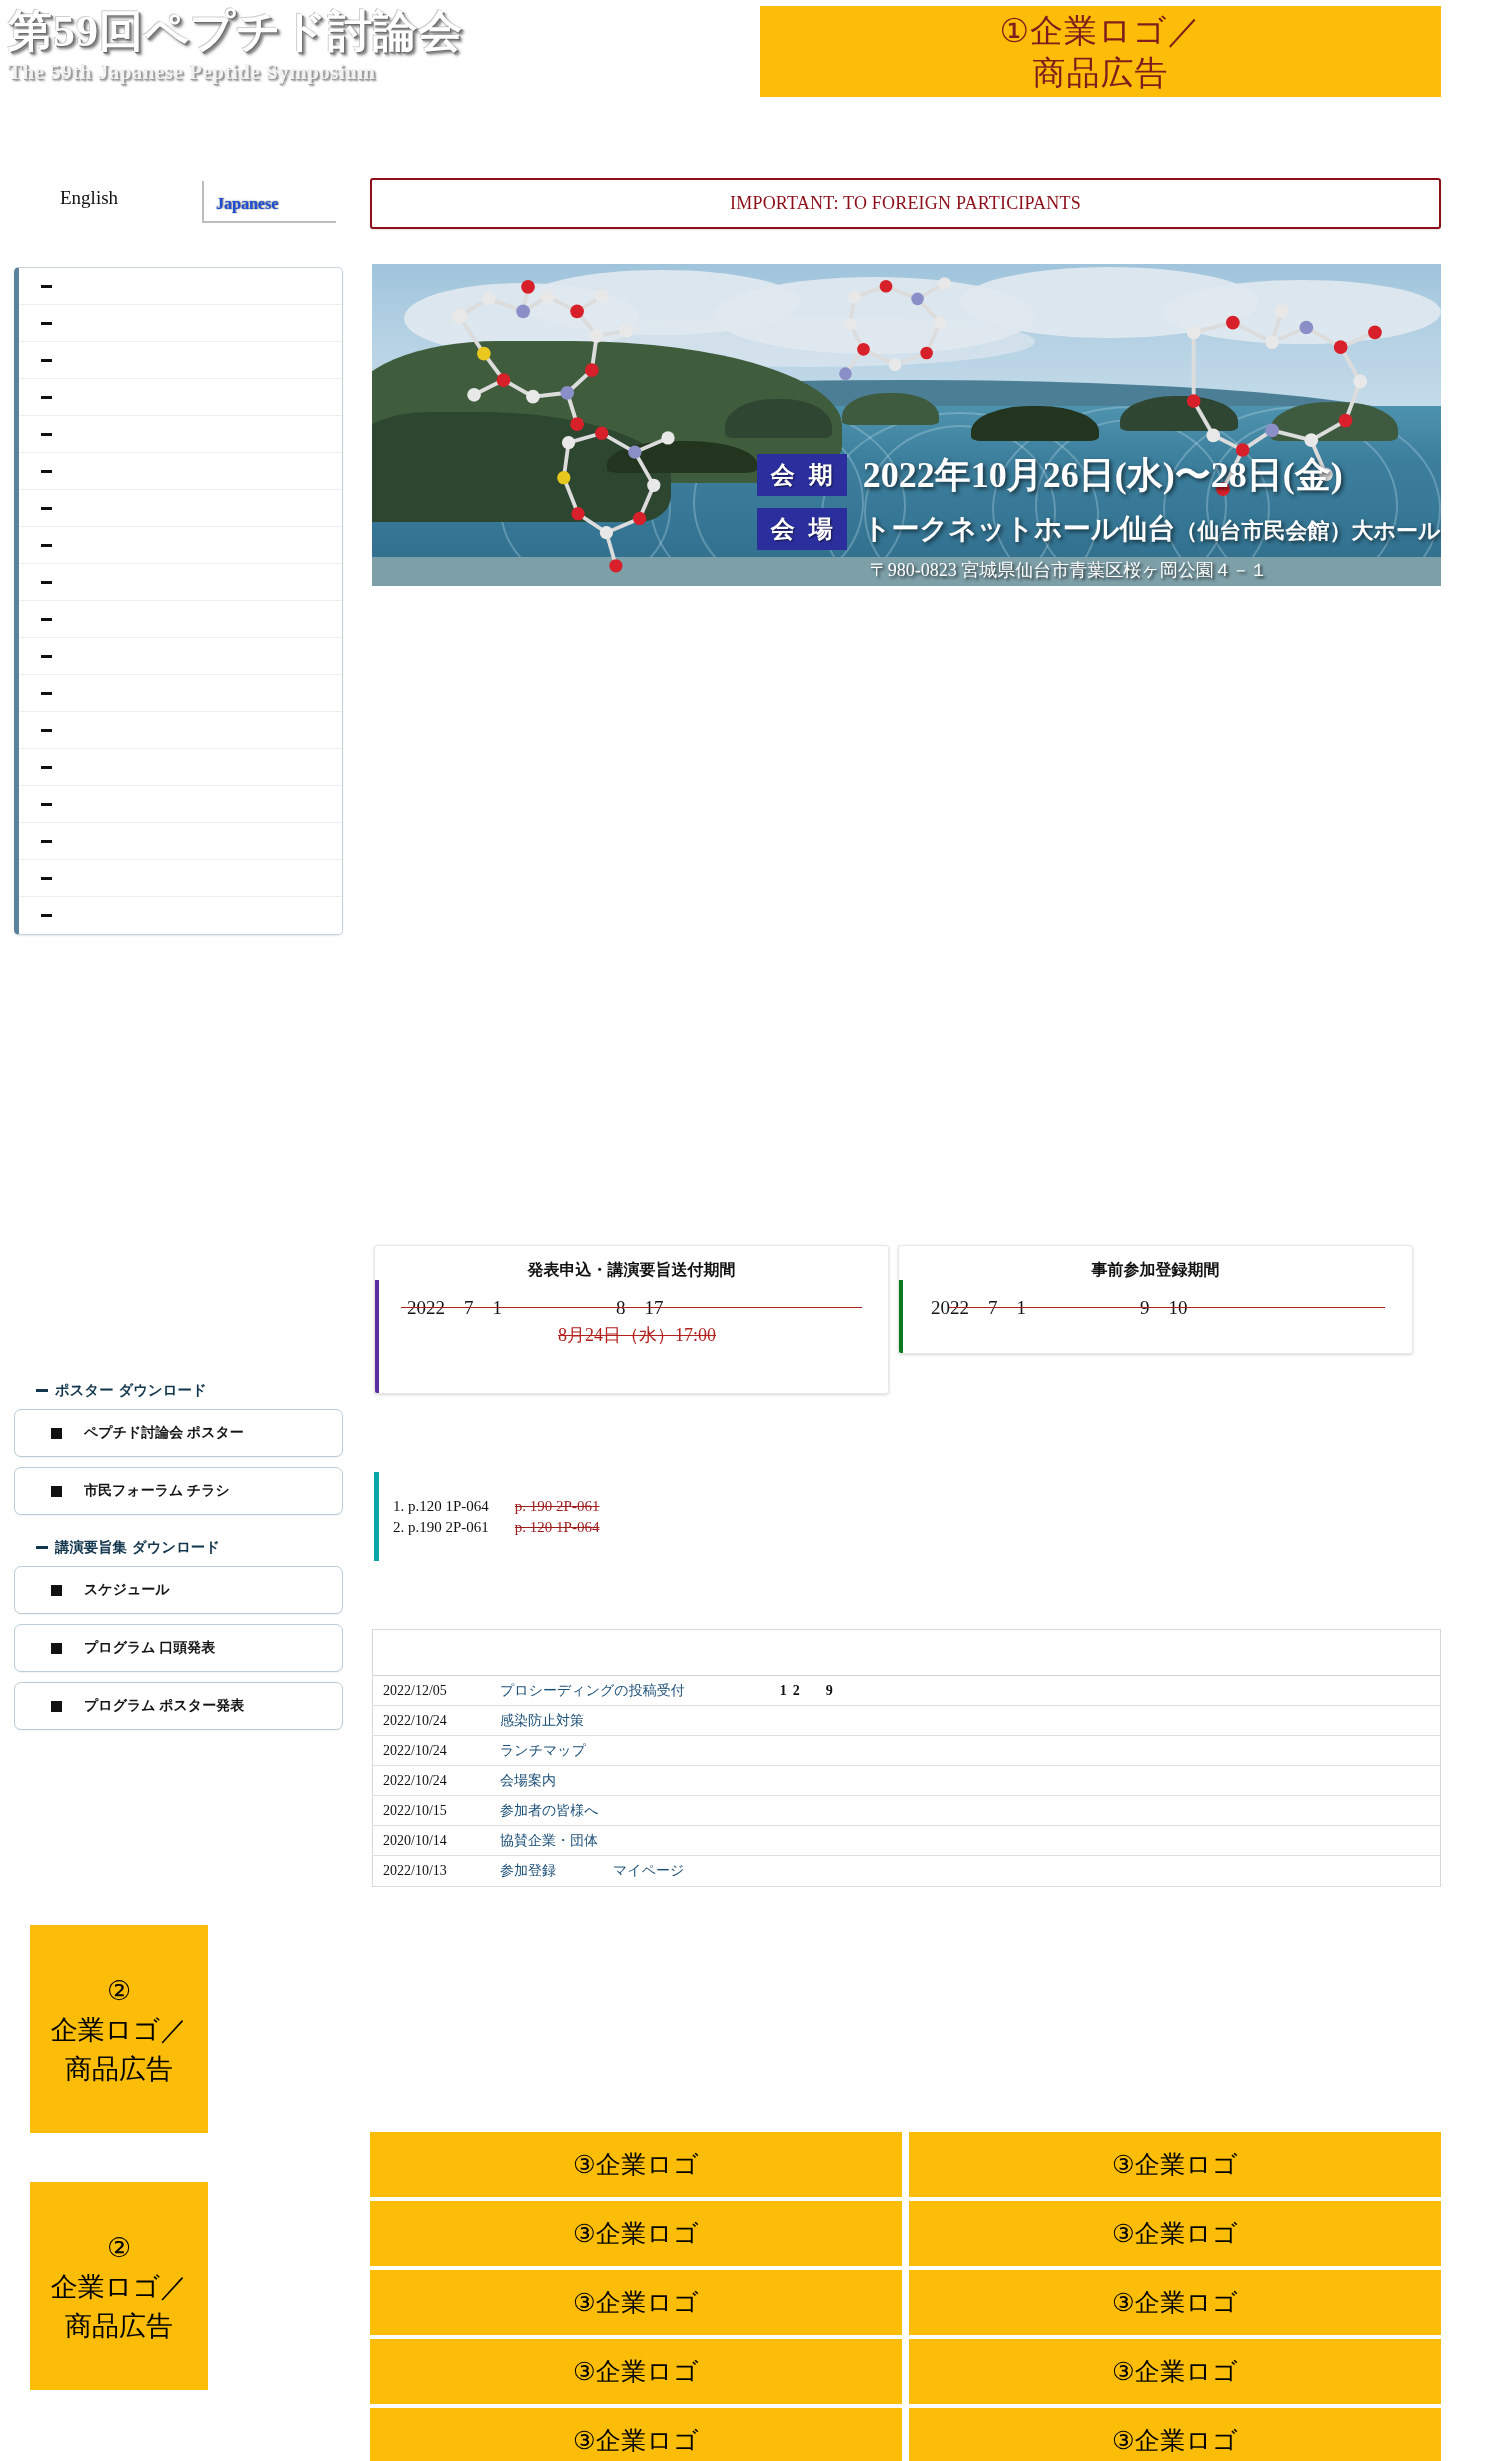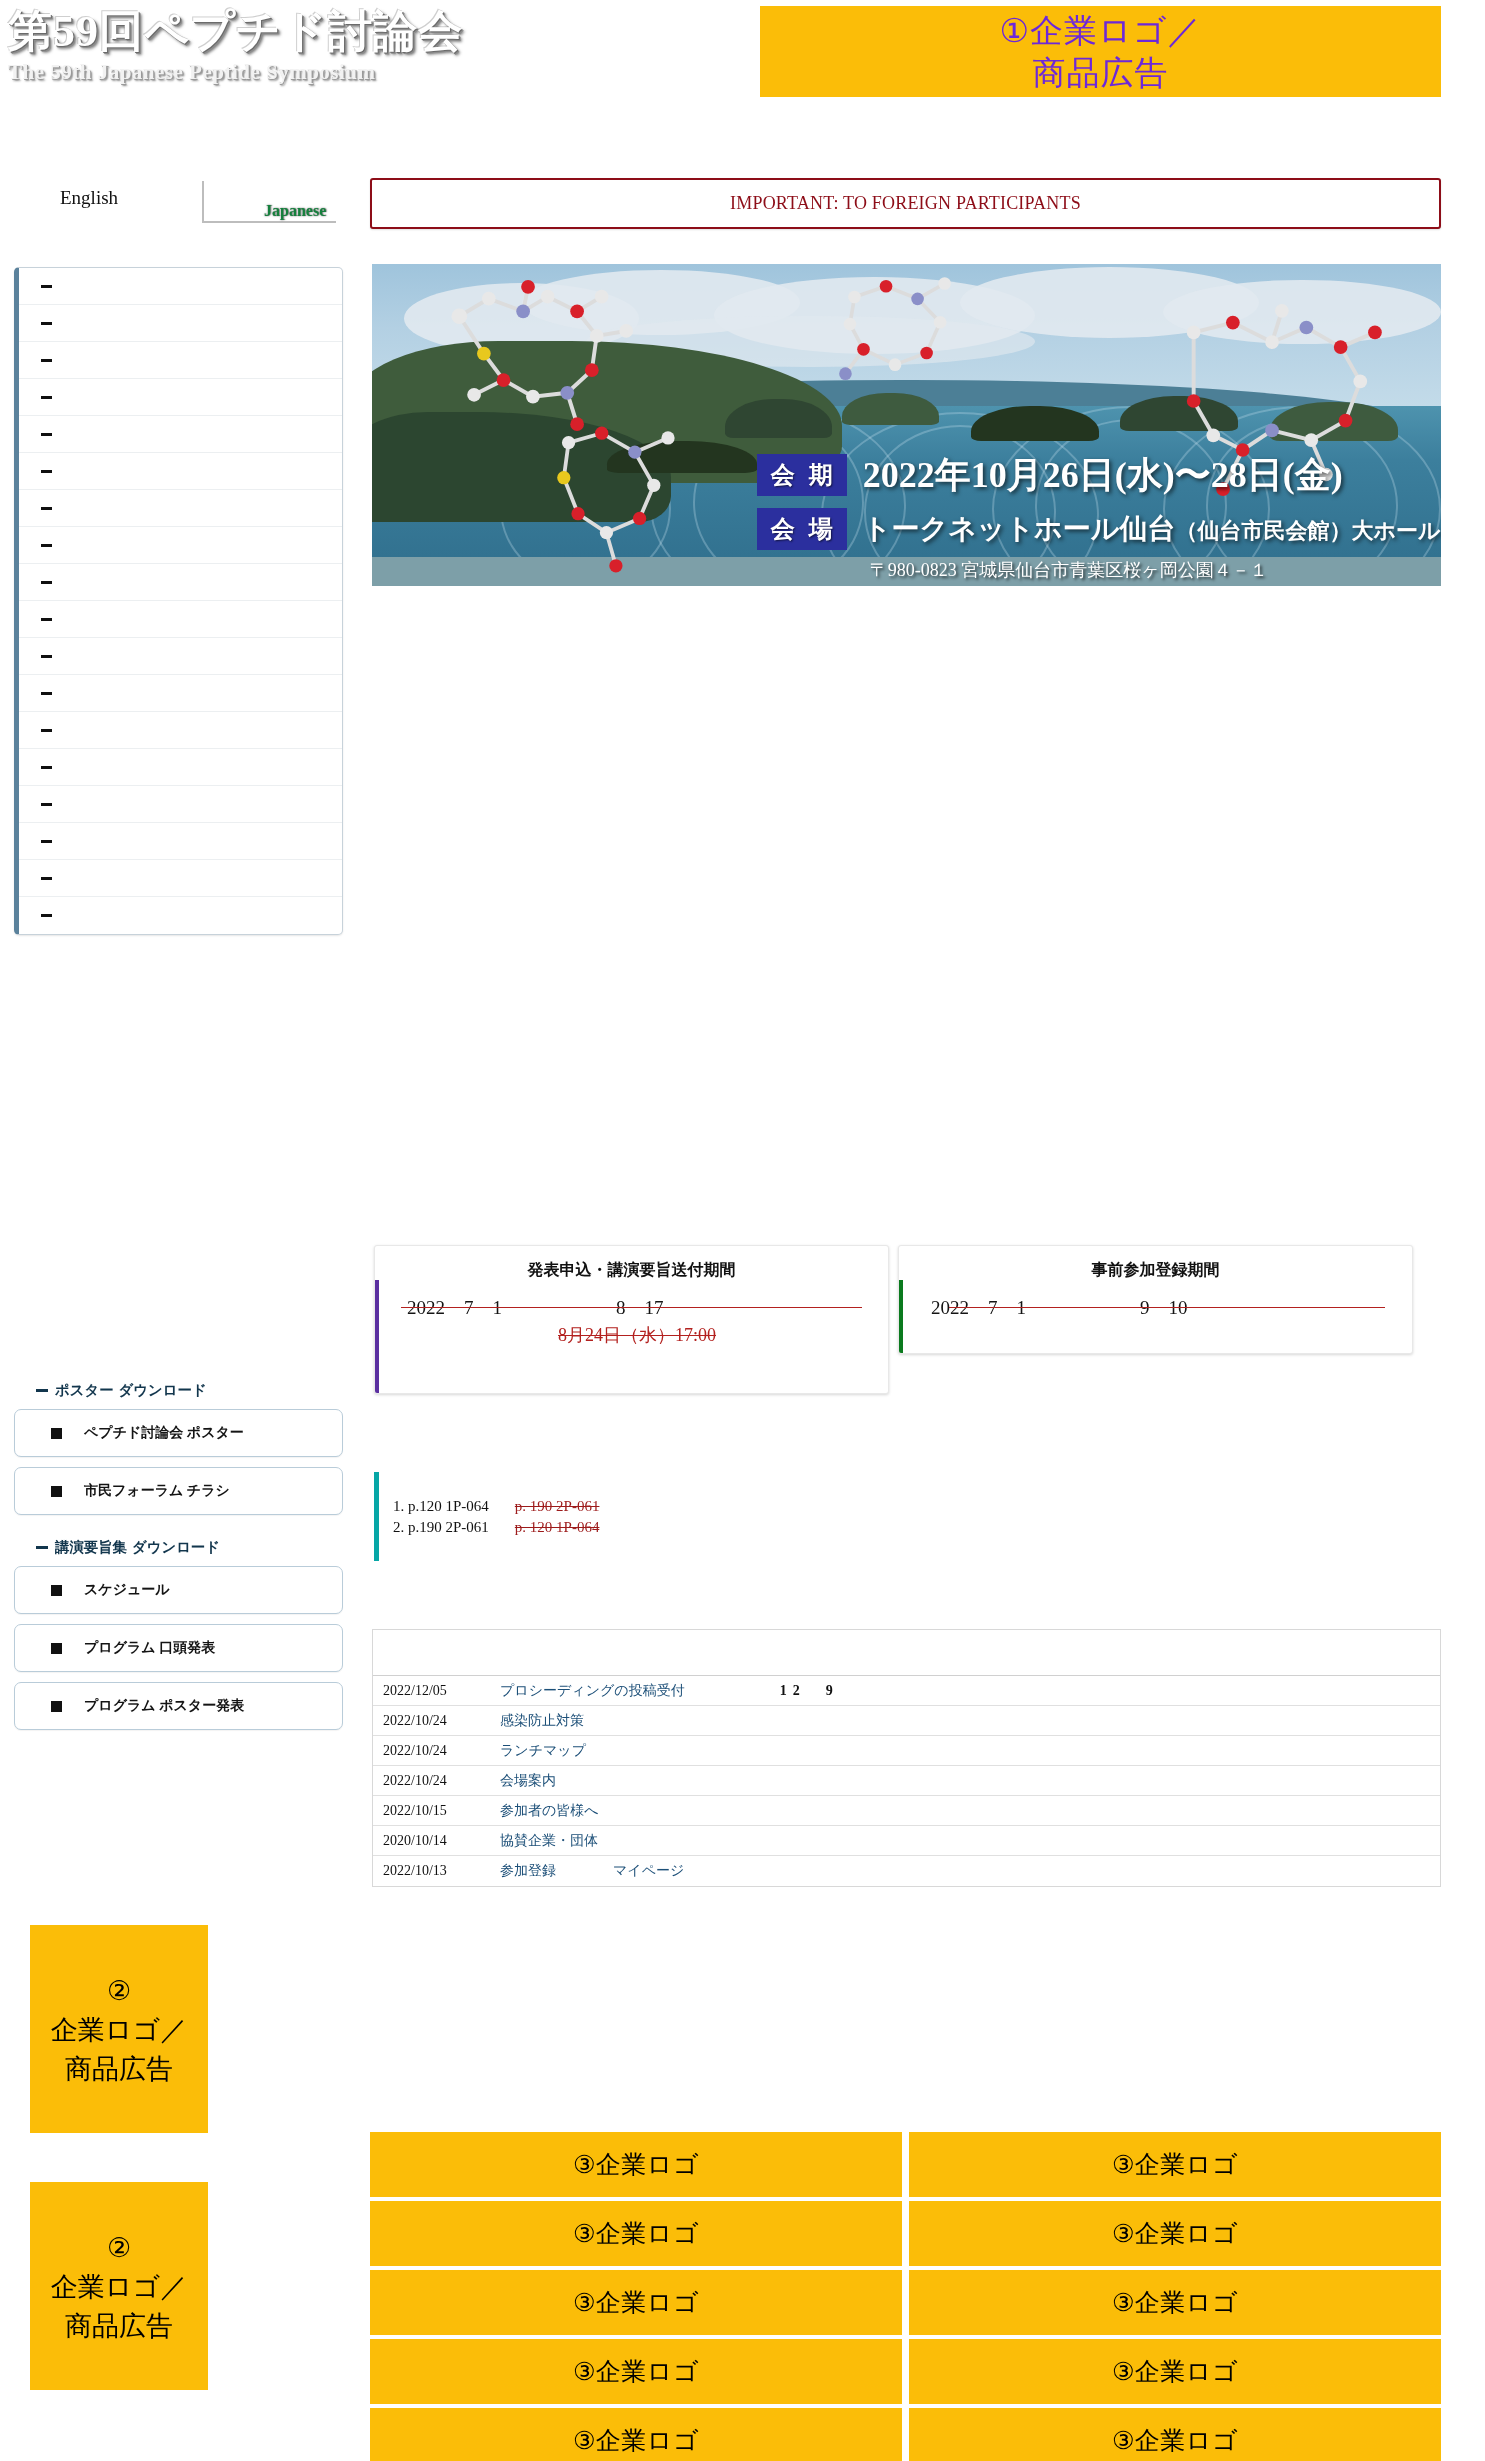--- a/index.html
+++ b/index.html
@@ -55,21 +55,21 @@
     left: 760px; top: 6px;
     width: 681px; height: 91px;
     background: #FBBD08;
     display: flex;
     flex-direction: column;
     align-items: center;
     justify-content: center;
     font-family: "DejaVu Sans", sans-serif;
     font-size: 33px;
     line-height: 42px;
-    color: #6d28d9;
+    color: #7f1d1d;
     text-align: center;
     letter-spacing: 1px;
   }
 
   
   .lang-switch {
     position: absolute;
     left: 24px; top: 181px;
     width: 317px;
     height: 42px;
@@ -80,27 +80,26 @@
     color: #111;
     font-family: "Liberation Serif", serif;
   }
   .lang-jp-wrap {
     position: absolute; left: 178px; top: 0;
     width: 134px; height: 42px;
     border-left: 2px solid #bdbdbd;
     border-bottom: 2px solid #bdbdbd;
   }
   .lang-jp {
-    position: absolute; left: 12px; top: 21px;
+    position: absolute; left: 12px; top: 14px;
     font-family: "Liberation Serif", serif;
     font-weight: bold;
     font-size: 16px;
-    color: #15803d;
+    color: #1d4ed8;
     text-shadow: 0 0 2px rgba(60,60,60,.6), 1px 0 1px rgba(90,90,90,.5);
-    margin-left: 48px;
   }
 
   
   .side-nav {
     position: absolute;
     left: 14px; top: 267px;
     width: 329px;
     background: #fff;
     border: 1px solid #c7d2da;
     border-left: 5px solid #5b829c;

